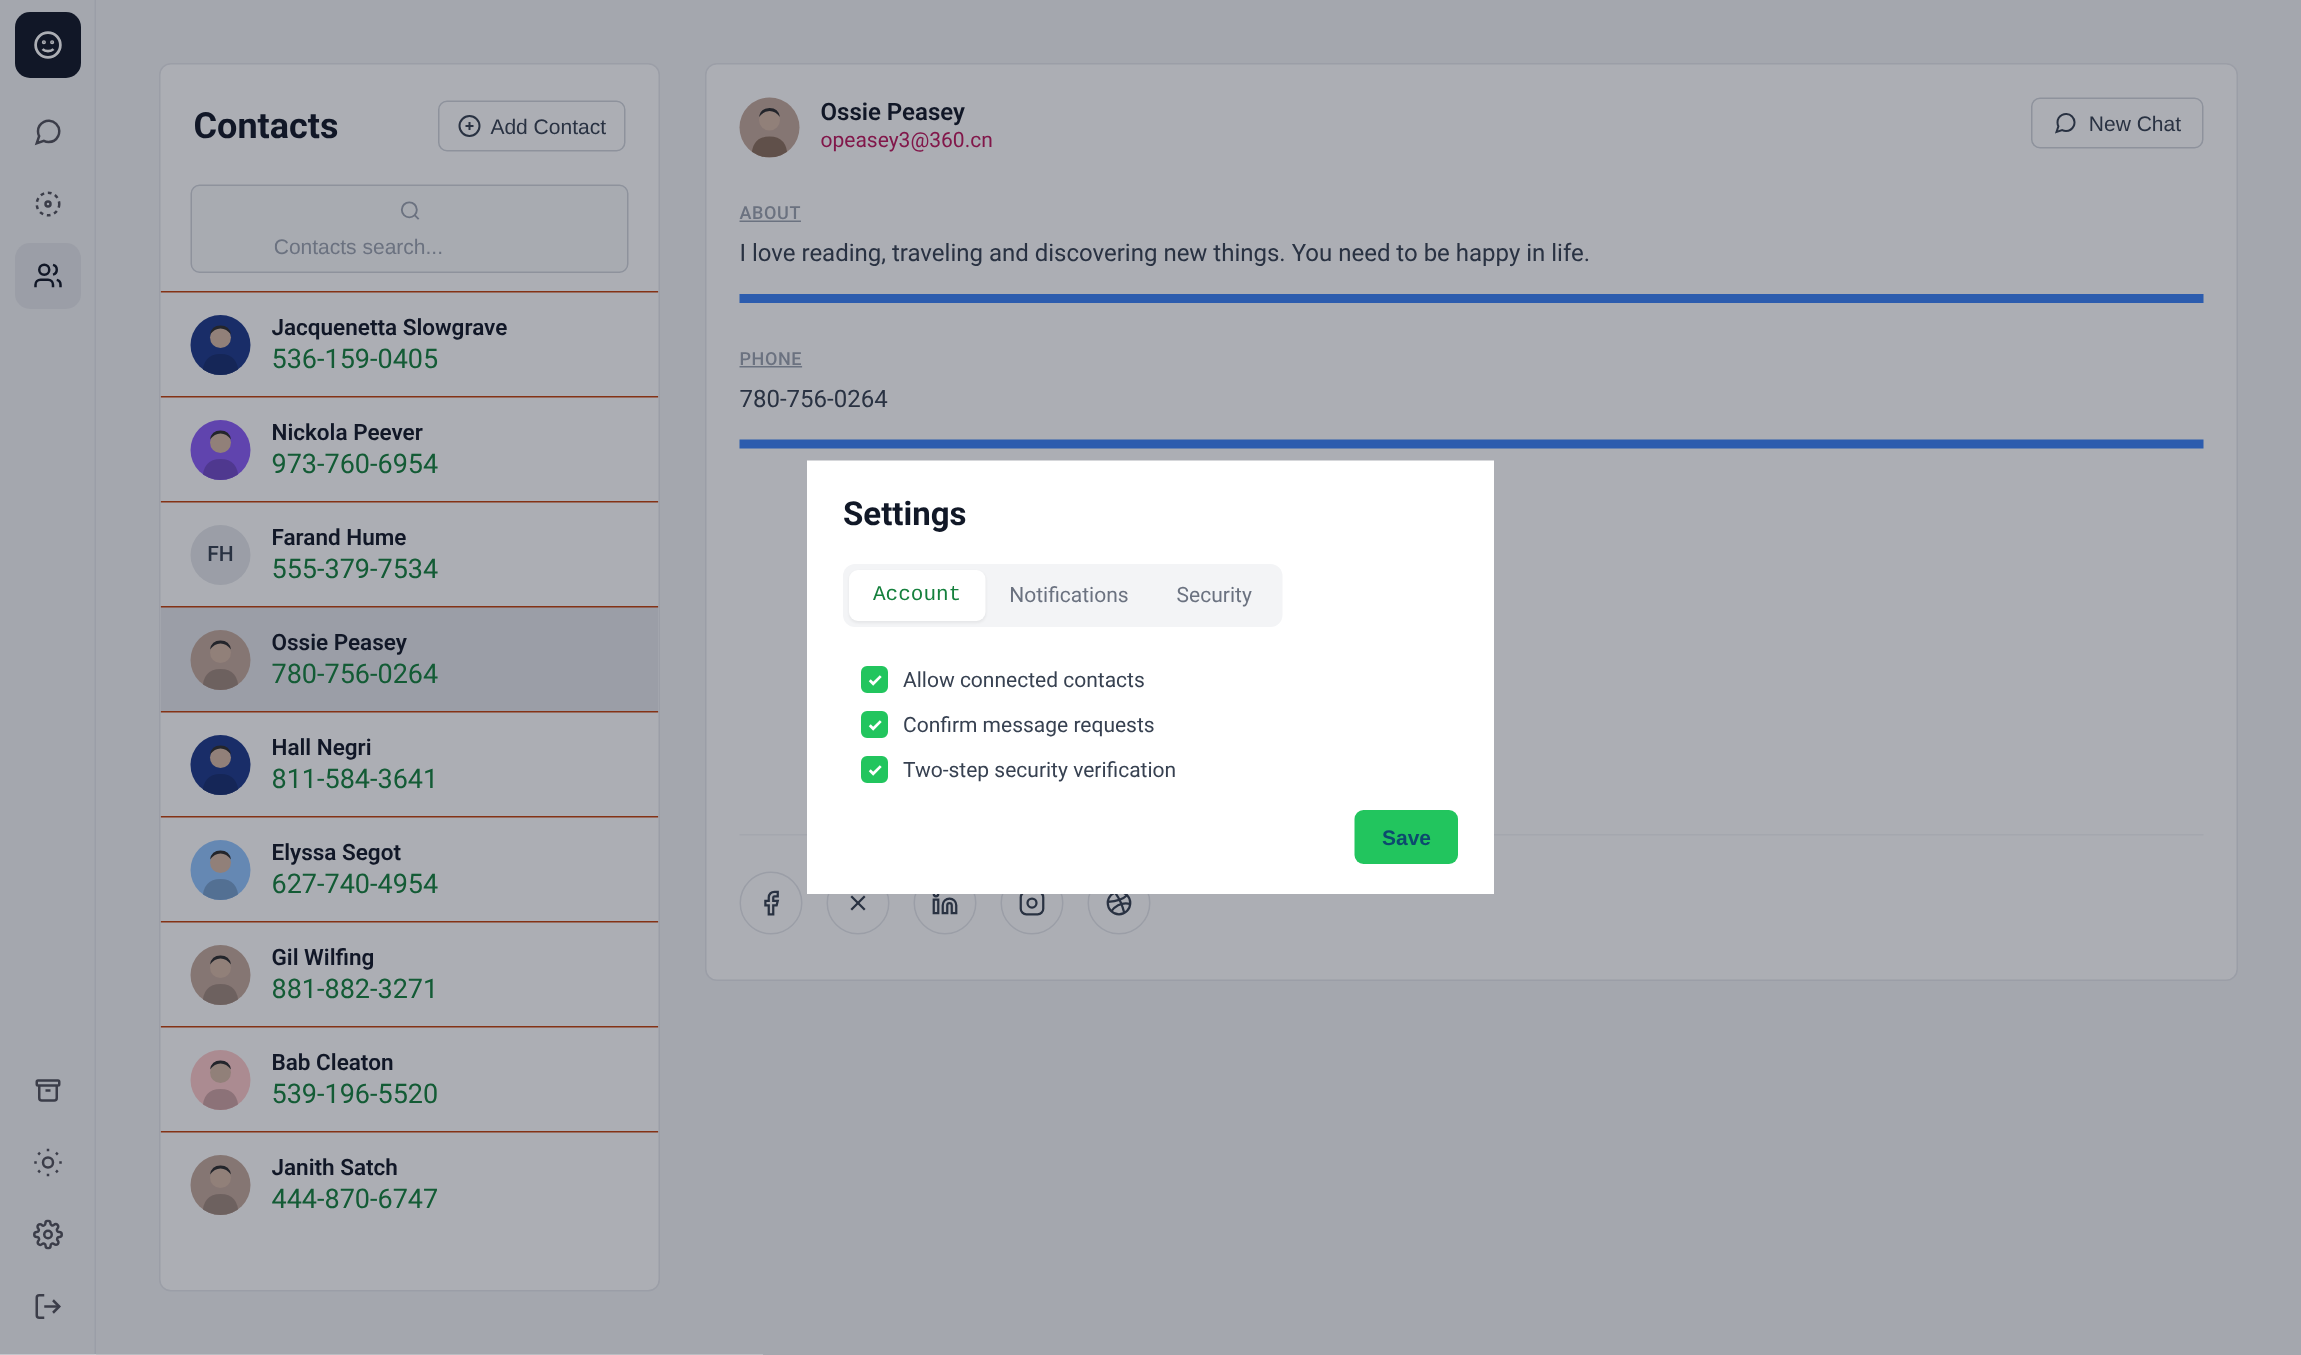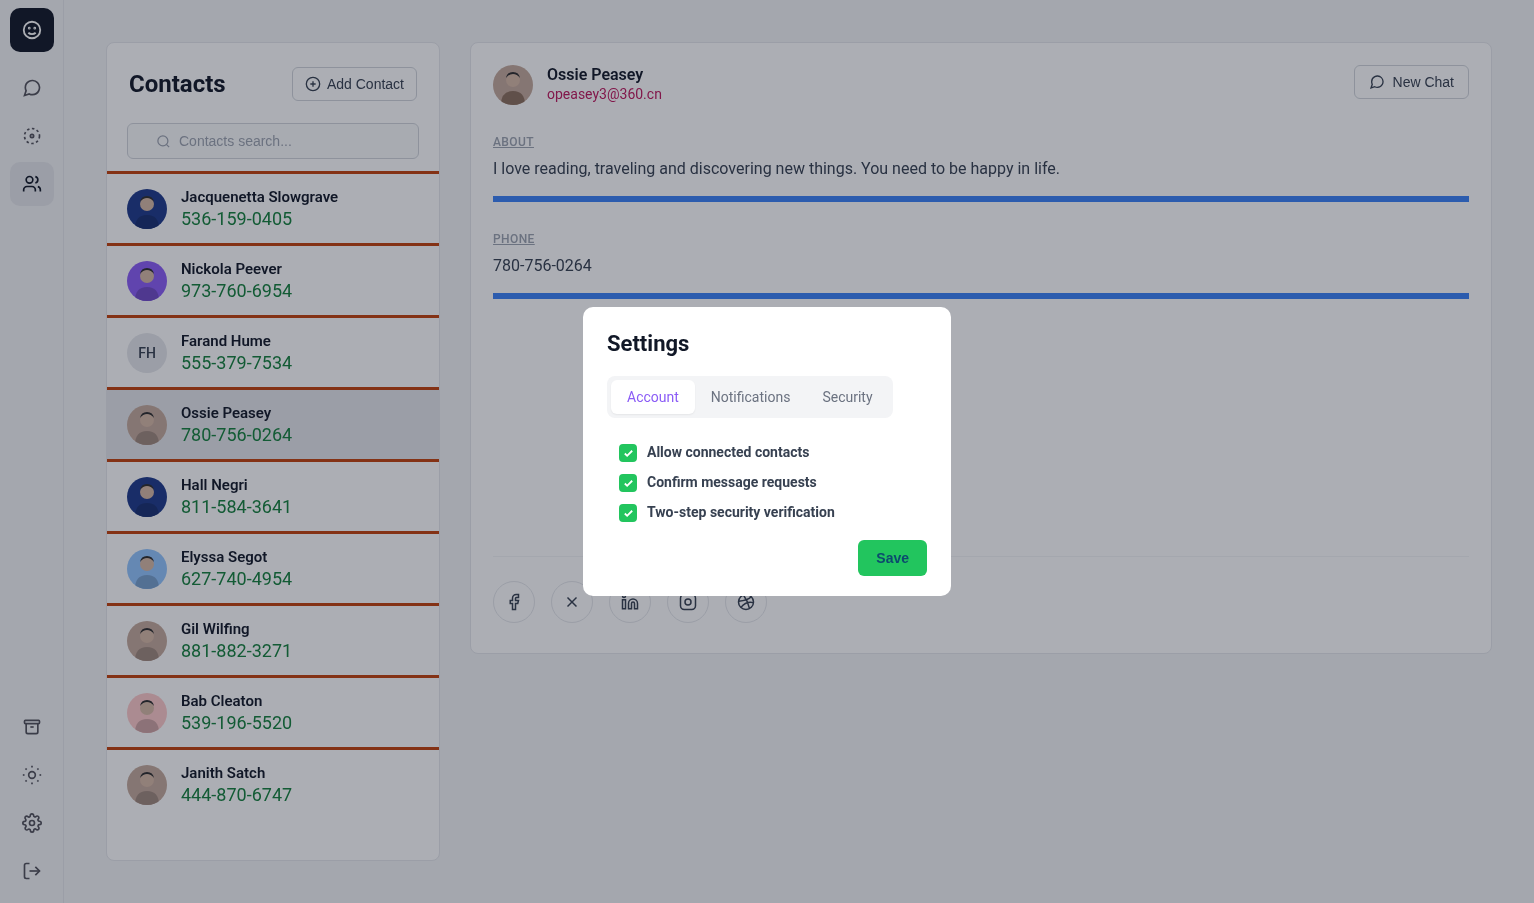--- a/index.html
+++ b/index.html
@@ -59,34 +59,35 @@
   padding: 8px 12px;
   font-size: 14px; color: #374151;
   display: flex; align-items: center; gap: 6px;
   cursor: pointer;
 }
 .search-box {
   margin: 8px 20px 12px;
   border: 1px solid #d1d5db;
   border-radius: 6px;
   background: #f9fafb;
-  padding: 9px 28px;
+  padding: 9px 4px;
   display: flex; align-items: center; gap: 8px;
   color: #9ca3af;
+  flex-direction: column;
 }
 .search-input {
   border: none; outline: none; background: transparent;
   font-size: 14px; color: #374151; flex: 1;
 }
 .search-input::placeholder { color: #9ca3af; }
 .contact-list { flex: 1; overflow-y: auto; }
 .contact-item {
   display: flex; align-items: center; gap: 14px;
   padding: 14px 20px;
-  border-top: 3px solid #c2410c;
+  border-top: 1px solid #c2410c;
   cursor: pointer;
 }
 .contact-item.selected { background: #e5e7eb; }
 .avatar {
   width: 40px; height: 40px; border-radius: 50%;
   display: flex; align-items: center; justify-content: center;
   font-size: 14px; font-weight: 500; color: #374151;
   background: #e5e7eb;
   overflow: hidden;
   flex-shrink: 0;
@@ -131,39 +132,38 @@
   display: flex; align-items: center; justify-content: center;
   color: #374151; cursor: pointer;
 }
 
 .overlay {
   position: absolute; inset: 0;
   background: rgba(17,24,39,0.35);
   display: flex; align-items: center; justify-content: center;
 }
 .modal {
-  width: 368px;
+  width: 458px;
   background: #fff;
-  border-radius: 10px;
+  border-radius: 0;
   padding: 24px 24px 20px;
 }
 .modal-title { font-size: 22px; font-weight: 700; color: #111827; margin-bottom: 20px;}
 .tabs {
   display: inline-flex; background: #f3f4f6; border-radius: 8px; padding: 4px;
 }
 .tab {
   padding: 9px 16px; font-size: 14px; color: #6b7280;
   border-radius: 6px; cursor: pointer;
 }
-.tab.active { background: #fff; color: #8b5cf6; box-shadow: 0 1px 2px rgba(0,0,0,0.06);}
+.tab.active { background: #fff; color: #15803d; box-shadow: 0 1px 2px rgba(0,0,0,0.06); font-family: Liberation Mono, monospace;}
 .options { margin-top: 20px; }
 .opt-row {
-  display: flex; align-items: flex-start; gap: 10px;
+  display: flex; align-items: flex-end; gap: 10px;
   padding: 6px 12px;
-  font-weight: bold;
 }
 .cb {
   width: 18px; height: 18px; border-radius: 4px;
   border: 2px solid #22c55e;
   display: flex; align-items: center; justify-content: center;
   cursor: pointer;
   flex-shrink: 0;
 }
 .cb.checked { background: #22c55e; color: #fff; }
 .opt-label { font-size: 14px; color: #374151; }

